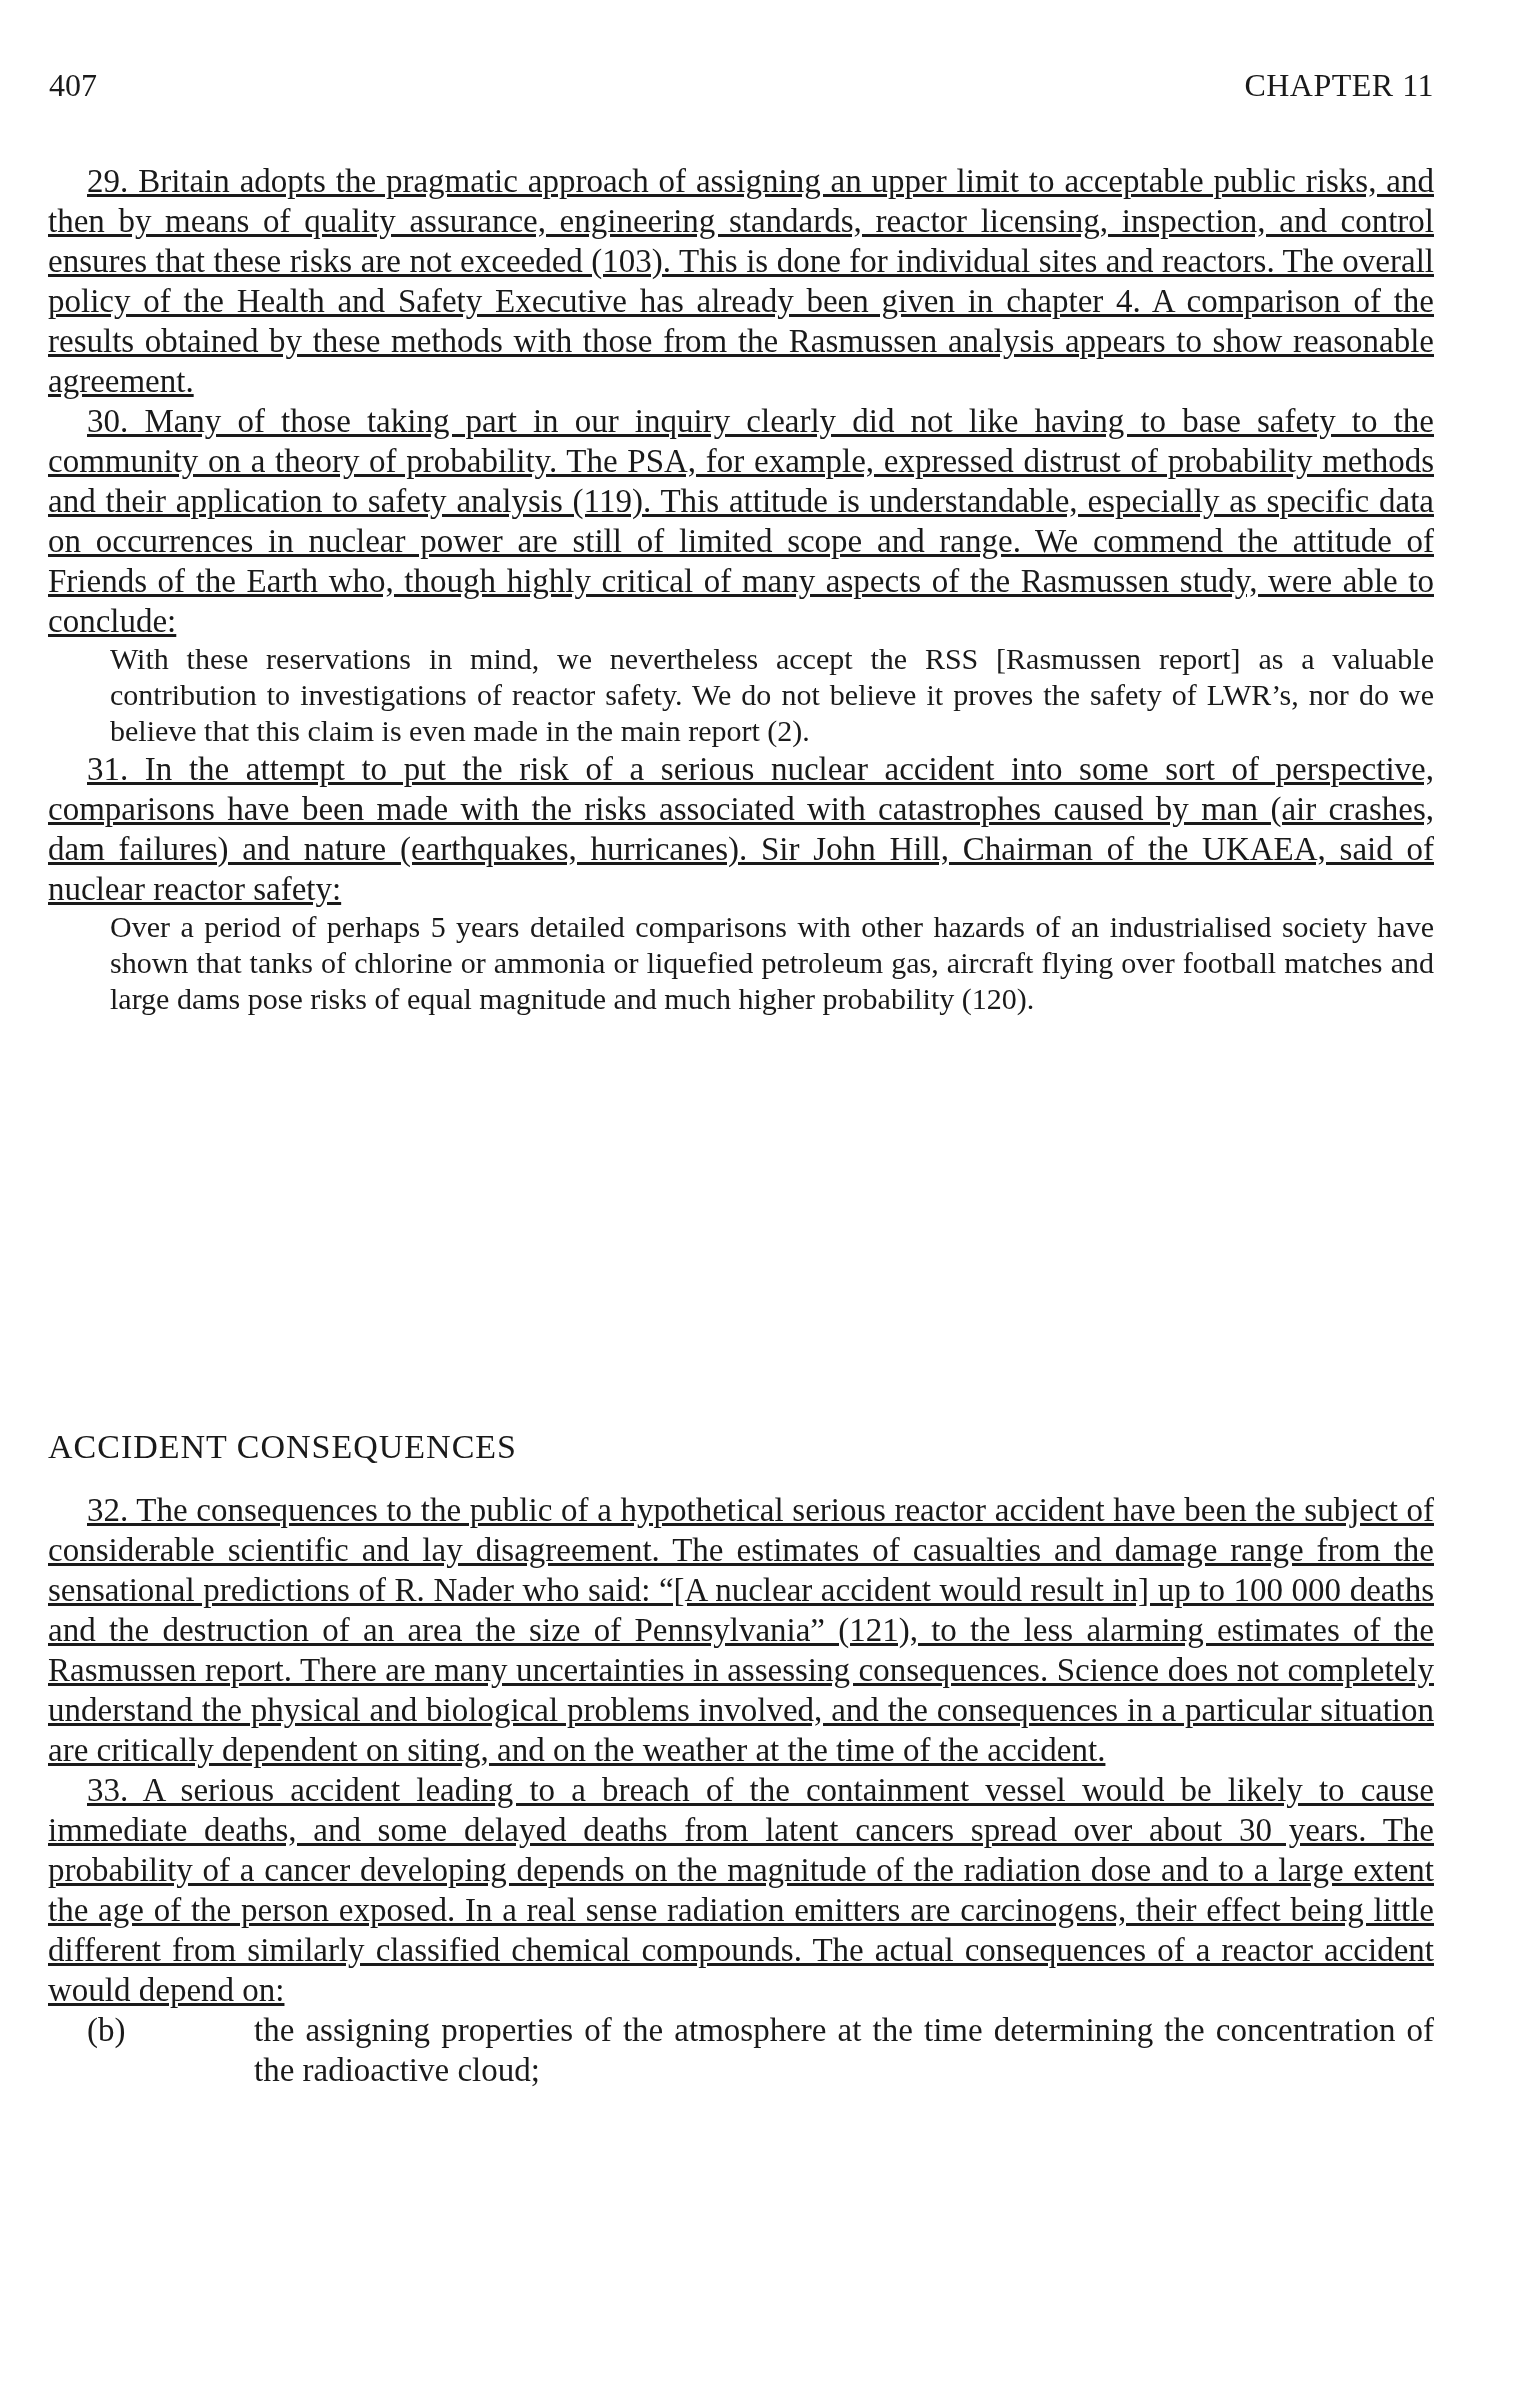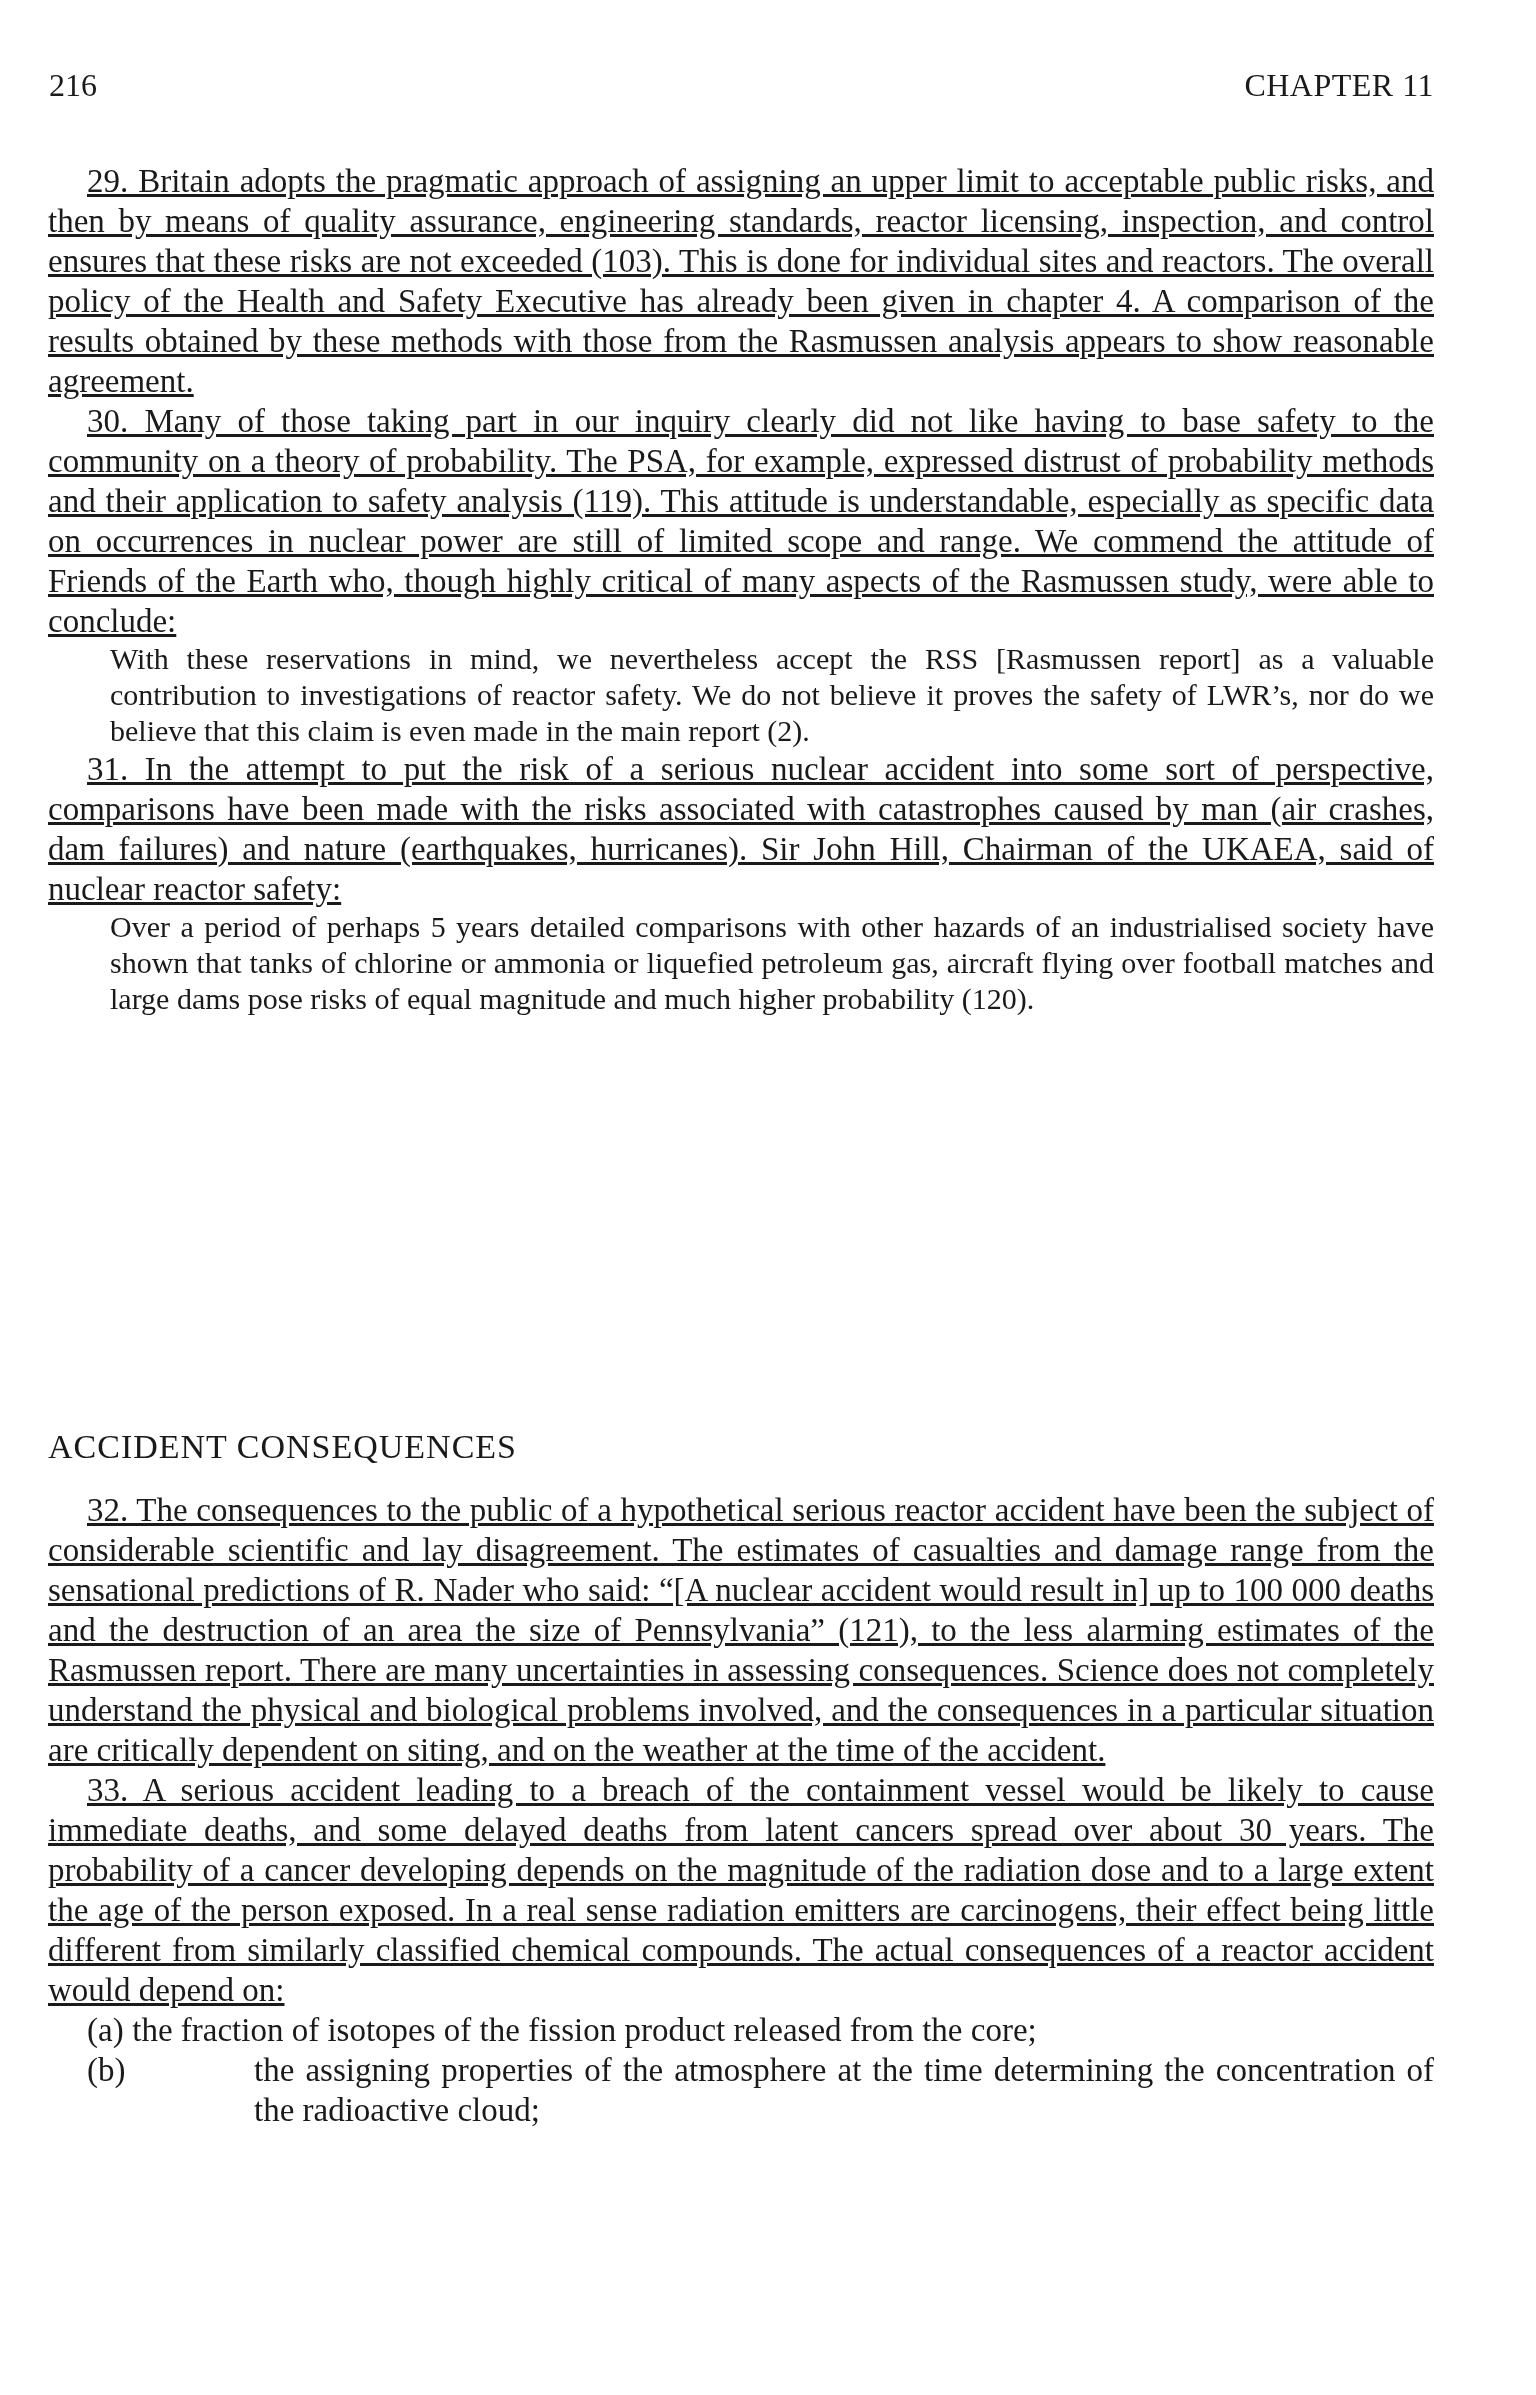--- a/index.html
+++ b/index.html
@@ -79,40 +79,36 @@
     display: inline-block;
     width: 37px;
   }
 </style>
 </head>
 <body>
 
 <div class="page">
 
   <div class="running-head">
-    <span class="page-number">216</span>
+    <span class="page-number">407</span>
     <span class="chapter-label">CHAPTER 11</span>
   </div>
 
   <div class="body-text" style="top:161px;">
     <p class="para">29. Britain adopts the pragmatic approach of assigning an upper limit to acceptable public risks, and then by means of quality assurance, engineering standards, reactor licensing, inspection, and control ensures that these risks are not exceeded (103). This is done for individual sites and reactors. The overall policy of the Health and Safety Executive has already been given in chapter 4. A comparison of the results obtained by these methods with those from the Rasmussen analysis appears to show reasonable agreement.</p>
     <p class="para">30. Many of those taking part in our inquiry clearly did not like having to base safety to the community on a theory of probability. The PSA, for example, expressed distrust of probability methods and their application to safety analysis (119). This attitude is understandable, especially as specific data on occurrences in nuclear power are still of limited scope and range. We commend the attitude of Friends of the Earth who, though highly critical of many aspects of the Rasmussen study, were able to conclude:</p>
     <p class="quote">With these reservations in mind, we nevertheless accept the RSS [Rasmussen report] as a valuable contribution to investigations of reactor safety. We do not believe it proves the safety of LWR’s, nor do we believe that this claim is even made in the main report (2).</p>
     <p class="para">31. In the attempt to put the risk of a serious nuclear accident into some sort of perspective, comparisons have been made with the risks associated with catastrophes caused by man (air crashes, dam failures) and nature (earthquakes, hurricanes). Sir John Hill, Chairman of the UKAEA, said of nuclear reactor safety:</p>
     <p class="quote">Over a period of perhaps 5 years detailed comparisons with other hazards of an industrialised society have shown that tanks of chlorine or ammonia or liquefied petroleum gas, aircraft flying over football matches and large dams pose risks of equal magnitude and much higher probability (120).</p>
   </div>
 
   <div class="heading" style="top:1425px;">ACCIDENT CONSEQUENCES</div>
 
   <div class="body-text" style="top:1490px;">
     <p class="para">32. The consequences to the public of a hypothetical serious reactor accident have been the subject of considerable scientific and lay disagreement. The estimates of casualties and damage range from the sensational predictions of R. Nader who said: “[A nuclear accident would result in] up to 100 000 deaths and the destruction of an area the size of Pennsylvania” (121), to the less alarming estimates of the Rasmussen report. There are many uncertainties in assessing consequences. Science does not completely understand the physical and biological problems involved, and the consequences in a particular situation are critically dependent on siting, and on the weather at the time of the accident.</p>
     <p class="para">33. A serious accident leading to a breach of the containment vessel would be likely to cause immediate deaths, and some delayed deaths from latent cancers spread over about 30 years. The probability of a cancer developing depends on the magnitude of the radiation dose and to a large extent the age of the person exposed. In a real sense radiation emitters are carcinogens, their effect being little different from similarly classified chemical compounds. The actual consequences of a reactor accident would depend on:</p>
-    <p class="list-item">
-      <span class="marker">(a)</span>
-      <span>the fraction of isotopes of the fission product released from the core;</span>
-    </p>
     <p class="list-item" style="padding-left:167px; text-indent:-167px; margin-left:39px;">
       <span class="marker" style="text-indent:0; width:167px;">(b)</span><span>the assigning properties of the atmosphere at the time determining the concentration of the radioactive cloud;</span>
     </p>
   </div>
 
 </div>
 
 
 </body></html>

